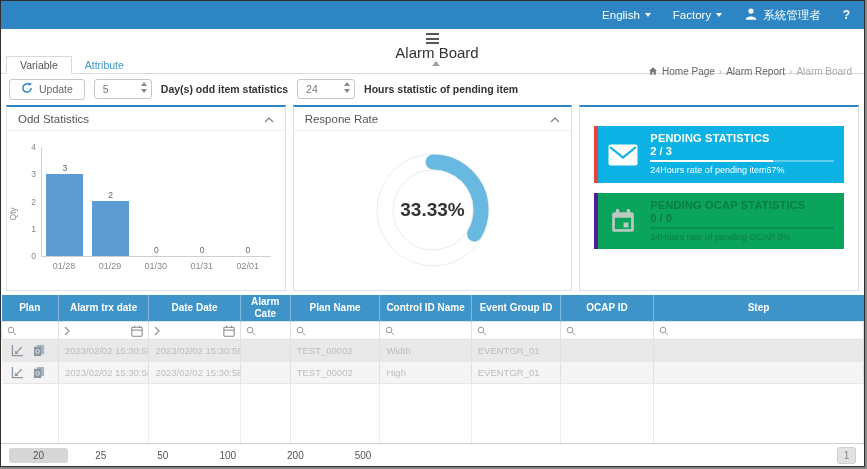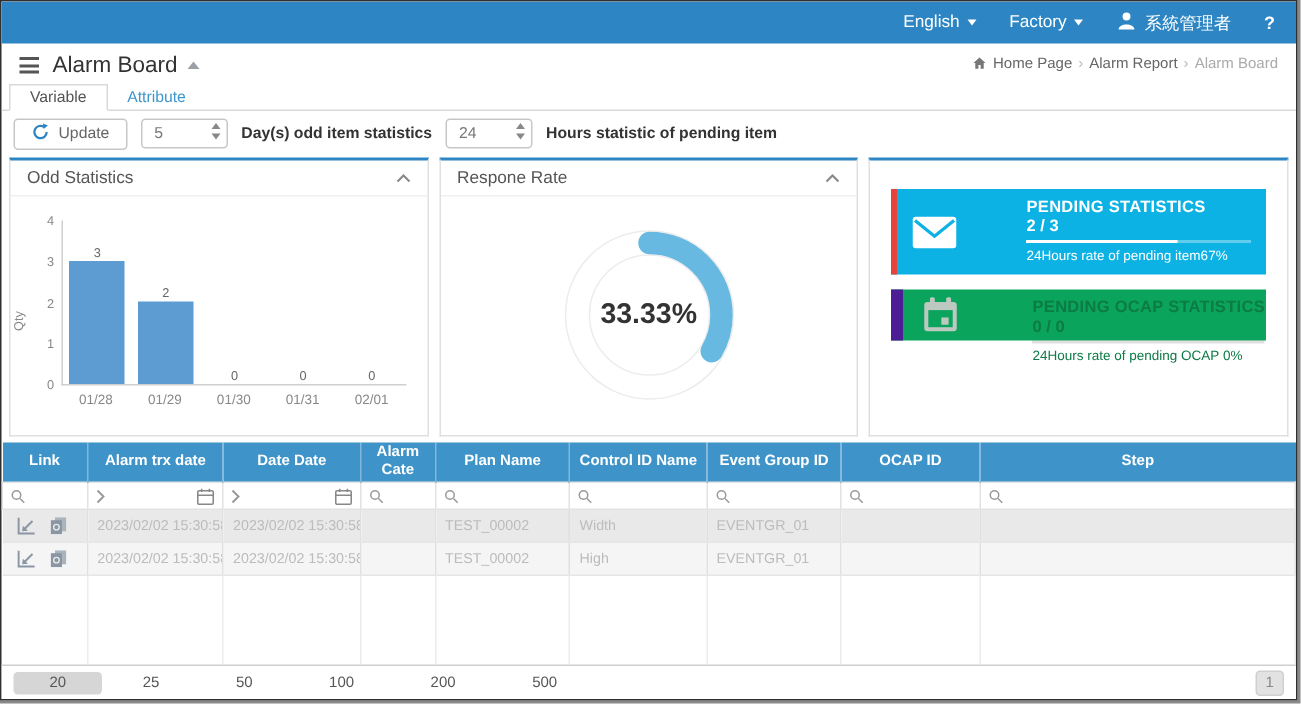--- a/index.html
+++ b/index.html
@@ -6,21 +6,21 @@
   body { font-family:"Liberation Sans", sans-serif; background:#888; }
   .app { width:865px; height:467px; border:1px solid #2f2f2f; background:#fff; position:relative; overflow:hidden; }
 
   
   .topbar { height:28px; background:#2d86c3; display:flex; align-items:center; justify-content:flex-end; padding:0 14px; color:#fff; font-size:11.5px; gap:22px; }
   .topbar .menu-item { display:flex; align-items:center; gap:5px; cursor:pointer; }
   .caret-down { width:0; height:0; border-left:3.5px solid transparent; border-right:3.5px solid transparent; border-top:4px solid #fff; display:inline-block; }
   .help-btn { font-weight:bold; font-size:12px; }
 
   
-  .pagehead { height:21px; display:flex; align-items:center; padding:0 12px; margin-top:4px; }
+  .pagehead { height:21px; display:flex; align-items:center; padding:0 12px; margin-top:4px;flex-direction:column; }
   .hamburger { display:inline-flex; flex-direction:column; gap:2.5px; cursor:pointer; }
   .hamburger span { width:13px; height:2px; background:#555; }
   .page-title { font-size:15px; color:#333; margin-left:9px; }
   .title-caret { width:0; height:0; border-left:4px solid transparent; border-right:4px solid transparent; border-bottom:5px solid #9aa0a6; margin-left:7px; }
   .breadcrumb { margin-left:auto; display:flex; align-items:flex-start; gap:4px; font-size:10px; color:#666; }
   .breadcrumb .sep { color:#bbb; }
   .breadcrumb .current { color:#aaa; }
 
   
   .tabs { height:17px; border-bottom:1px solid #d9d9d9; display:flex; align-items:flex-end; font-size:10.5px; margin-top:3px; }
@@ -53,23 +53,23 @@
   .ytick { position:absolute; right:100%; margin-right:6px; font-size:8.5px; color:#888; }
   .xlabels { display:flex; margin:4px 14px 0 34px; }
   .xlabels div { flex:1; text-align:center; font-size:9px; color:#888; }
 
   
   .donut-wrap { position:relative; height:157px; display:flex; align-items:center; justify-content:center;font-weight:bold; }
   .donut-center { position:absolute; font-size:19px; color:#333; }
 
   
   .cards { padding:19px 14px 0; display:flex; flex-direction:column; gap:10px; }
-  .pcard { display:flex; cursor:pointer;gap:34px; }
+  .pcard { display:flex; cursor:pointer; }
   .pcard.cyan { background:#0db2e4; border-left:4px solid #e8423c; height:57px; color:#fff; }
-  .pcard.green { background:#0aa45c; border-left:8px solid #4c1d95; height:34px; color:#0c7b45;justify-content:space-between; }
+  .pcard.green { background:#0aa45c; border-left:4px solid #4c1d95; height:56px; color:#0c7b45;justify-content:space-between; }
   .pcard-icon { width:50px; display:flex; align-items:center; justify-content:center; flex:none; }
   .pcard-body { flex:1; padding:6px 10px 0 2px; display:flex; flex-direction:column; }
   .pcard-title { font-size:11px; font-weight:bold; letter-spacing:0.2px; white-space:nowrap; }
   .pcard-value { font-size:11px; font-weight:bold; margin-top:1px; }
   .pcard-line { height:2px; margin:3px 0; }
   .cyan .pcard-line { background:rgba(255,255,255,0.35); }
   .green .pcard-line { background:rgba(0,0,0,0.12); }
   .pcard-line-fill { height:2px; background:#fff; }
   .green .pcard-line-fill { background:transparent; }
   .pcard-sub { font-size:9px; white-space:nowrap; }
@@ -298,21 +298,21 @@
           <col style="width:10.6%">
           <col style="width:5.8%">
           <col style="width:10.4%">
           <col style="width:10.6%">
           <col style="width:10.4%">
           <col style="width:10.7%">
           <col style="width:24.4%">
       </colgroup>
       <thead>
         <tr>
-          <th class="hdr">Link</th>
+          <th class="hdr">Plan</th>
           <th class="hdr">Alarm trx date</th>
           <th class="hdr">Date Date</th>
           <th class="hdr">Alarm Cate</th>
           <th class="hdr">Plan Name</th>
           <th class="hdr">Control ID Name</th>
           <th class="hdr">Event Group ID</th>
           <th class="hdr">OCAP ID</th>
           <th class="hdr">Step</th>
         </tr>
         <tr class="filter-row">

